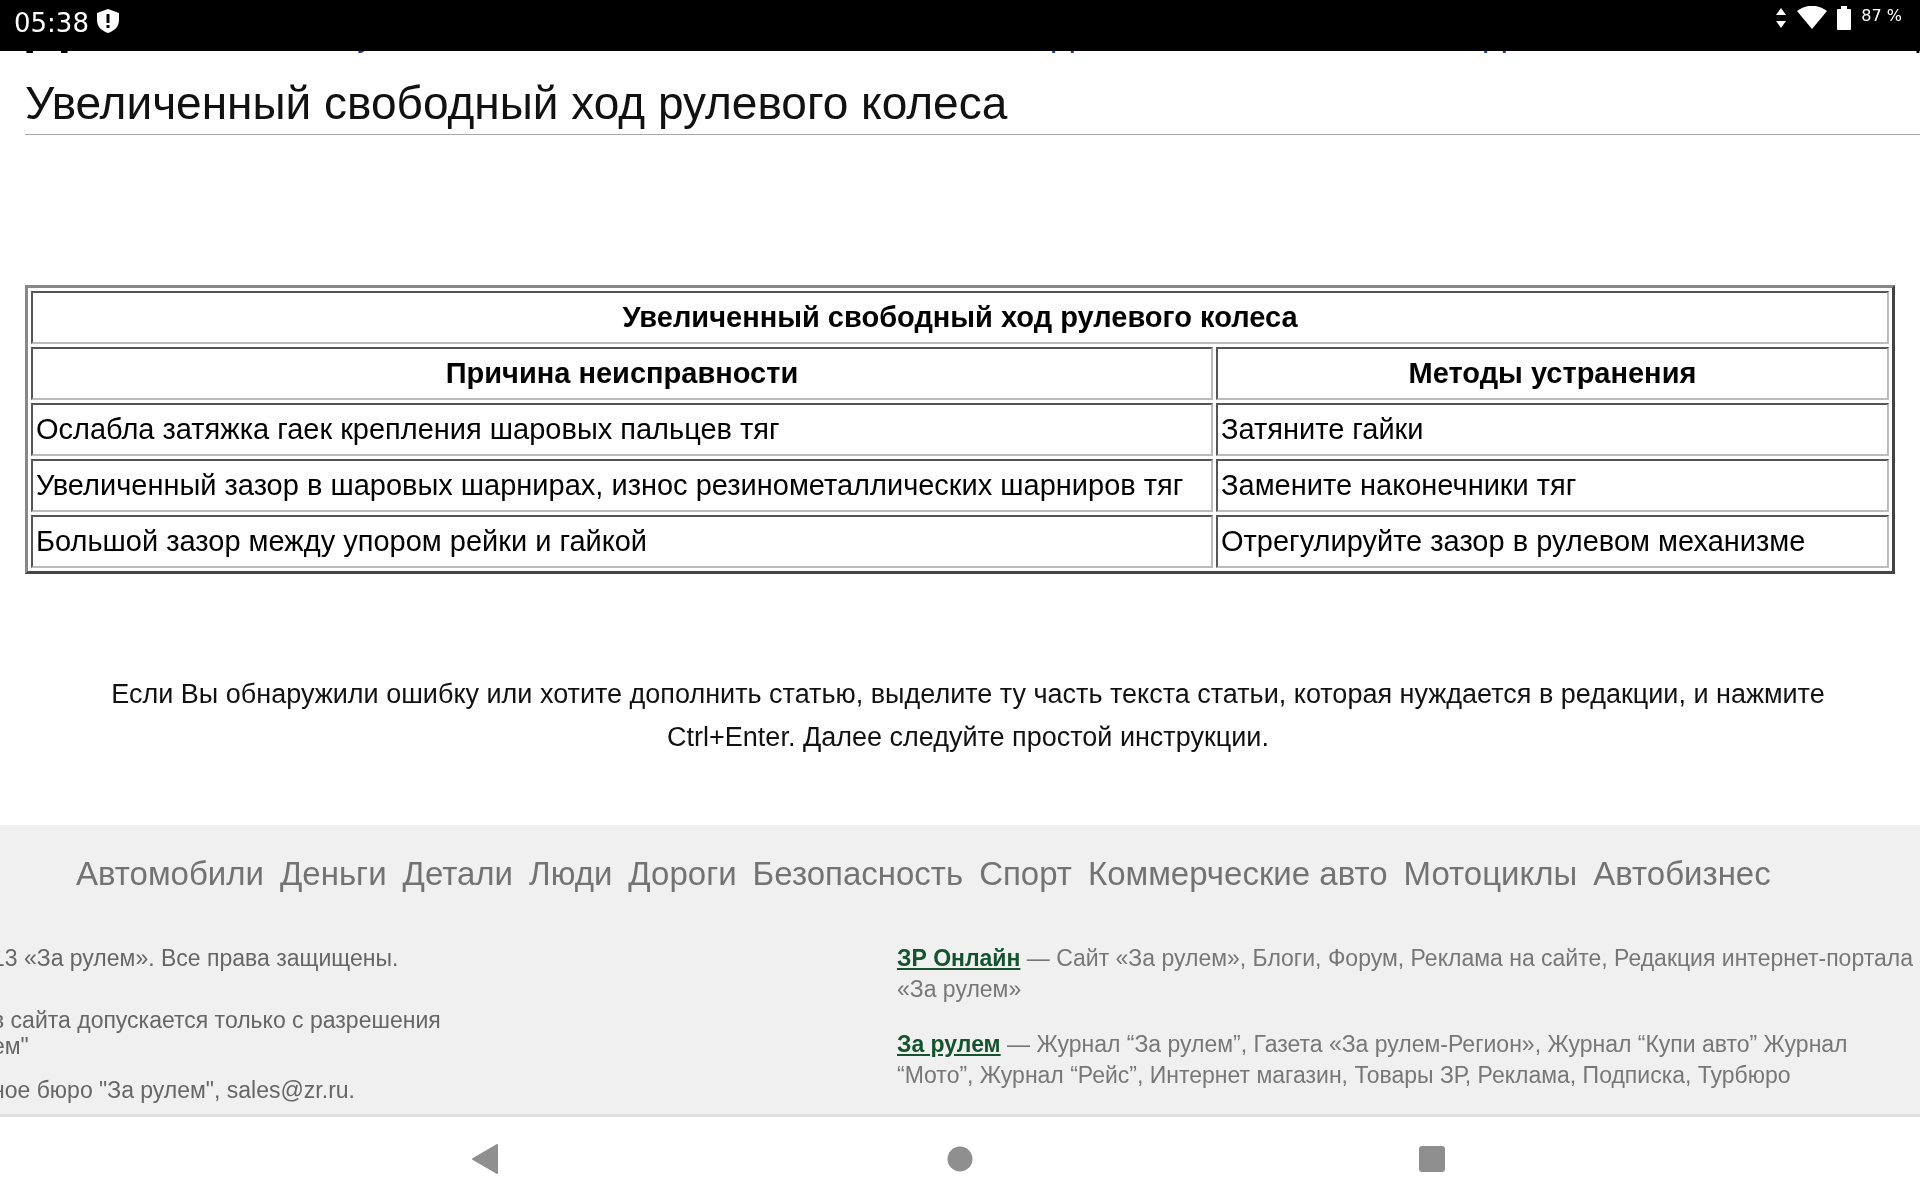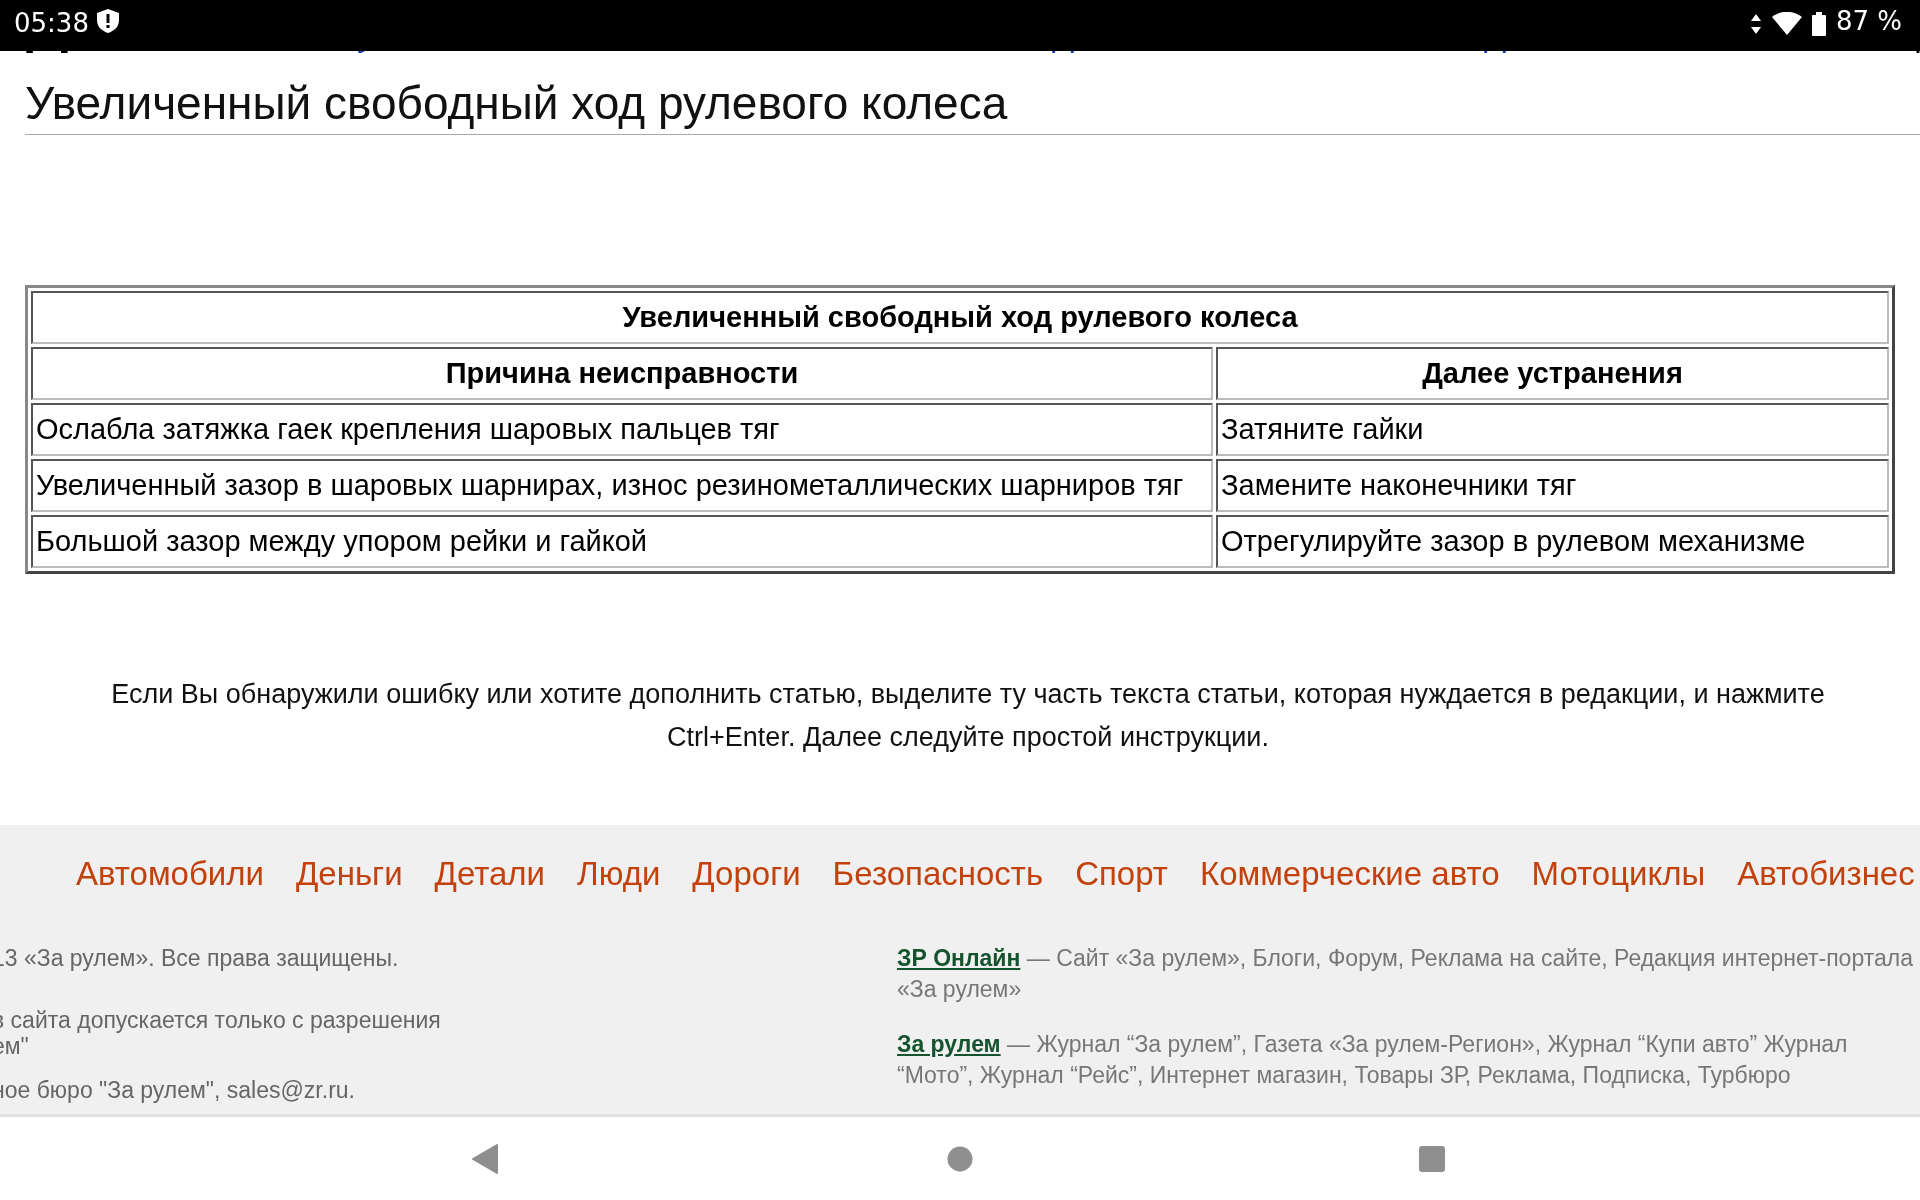--- a/index.html
+++ b/index.html
@@ -3,21 +3,21 @@
 <meta charset="utf-8">
 <style>
   * { box-sizing: border-box; margin: 0; padding: 0; }
   html, body { width: 1920px; height: 1200px; overflow: hidden; background: #ffffff; }
   body { position: relative; font-family: "Liberation Sans", sans-serif; color: #000; }
 
   
   .status-bar { position: absolute; left: 0; top: 0; width: 1920px; height: 51px; background: #000; color: #fff; z-index: 10; }
   .status-bar .time { position: absolute; left: 14px; top: 8px; font-size: 26px; font-family: "DejaVu Sans", sans-serif; }
   .status-bar .shield { position: absolute; left: 97px; top: 9px; width: 22px; height: 24px; }
-  .status-bar .right { position: absolute; right: 18px; top: 6px; display: flex; align-items: flex-end; gap: 10px; font-size: 26px; font-family: "DejaVu Sans", sans-serif; }
+  .status-bar .right { position: absolute; right: 18px; top: 6px; display: flex; align-items: flex-start; gap: 10px; font-size: 16px; font-family: "DejaVu Sans", sans-serif; }
   .status-bar .right svg { display: block; }
 
   
   .breadcrumb { position: absolute; left: 24px; top: 16px; height: 40px; white-space: nowrap; font-size: 33px; color: #1a3fb5; overflow: hidden; width: 1896px; }
   .breadcrumb .crumb-plain { color: #000; }
   .breadcrumb .sep { color: #000; margin: 0 14px; }
   .breadcrumb a { color: #1a3fb5; text-decoration: none; }
   .breadcrumb a.ul { text-decoration: underline; }
 
   
@@ -30,21 +30,21 @@
   table.diag td, table.diag th { border: 2px solid; border-color: #555 #bbb #bbb #555; font-size: 29px; height: 53px; padding: 0 3px; white-space: nowrap; }
   table.diag th { font-weight: bold; text-align: center; }
   table.diag td { font-weight: normal; text-align: left; margin-top: 36px; }
   table.diag .col1 { width: 1182px; }
 
   
   .notice { position: absolute; left: 48px; top: 673px; width: 1840px; font-size: 27px; line-height: 43px; text-align: center; color: #111; }
 
   
   .footer { position: absolute; left: 0; top: 825px; width: 1920px; height: 292px; background: #f0f0f0; border-bottom: 3px solid #e0e0e0; }
-  .footer-nav { position: absolute; left: 76px; top: 30px; white-space: nowrap; font-size: 33px; color: #c2410c; display: flex; gap: 32px; }
+  .footer-nav { position: absolute; left: 76px; top: 30px; white-space: nowrap; font-size: 33px; color: #737373; display: flex; gap: 16px; }
   .footer-nav span { cursor: pointer; }
   .footer-left { position: absolute; left: -8px; top: 118px; width: 480px; font-size: 23px; color: #666; line-height: 30px; }
   .footer-left p { margin-bottom: 0; }
   .footer-left .p1 { position: absolute; top: 0; left: 0; white-space: nowrap; }
   .footer-left .p2 { position: absolute; top: 62px; left: 0; white-space: nowrap; }
   .footer-left .p3 { position: absolute; top: 88px; left: 0; white-space: nowrap; }
   .footer-left .p4 { position: absolute; top: 132px; left: 0; white-space: nowrap; }
   .footer-right { position: absolute; left: 897px; top: 118px; width: 1020px; font-size: 23px; color: #777; line-height: 31px; }
   .footer-right p { margin-bottom: 24px; }
   .footer-right b { color: #14532d; text-decoration: underline; }
@@ -109,21 +109,21 @@
 <div class="title-rule"></div>
 
 <div class="table-wrap">
   <table class="diag">
     <tbody>
         <tr>
       <th colspan="2">Увеличенный свободный ход рулевого колеса</th>
     </tr>
     <tr>
       <th class="col1">Причина неисправности</th>
-      <th>Далее устранения</th>
+      <th>Методы устранения</th>
     </tr>
     <tr>
       <td class="col1">Ослабла затяжка гаек крепления шаровых пальцев тяг</td>
       <td>Затяните гайки</td>
     </tr>
     <tr>
       <td class="col1">Увеличенный зазор в шаровых шарнирах, износ резинометаллических шарниров тяг</td>
       <td>Замените наконечники тяг</td>
     </tr>
     <tr>

